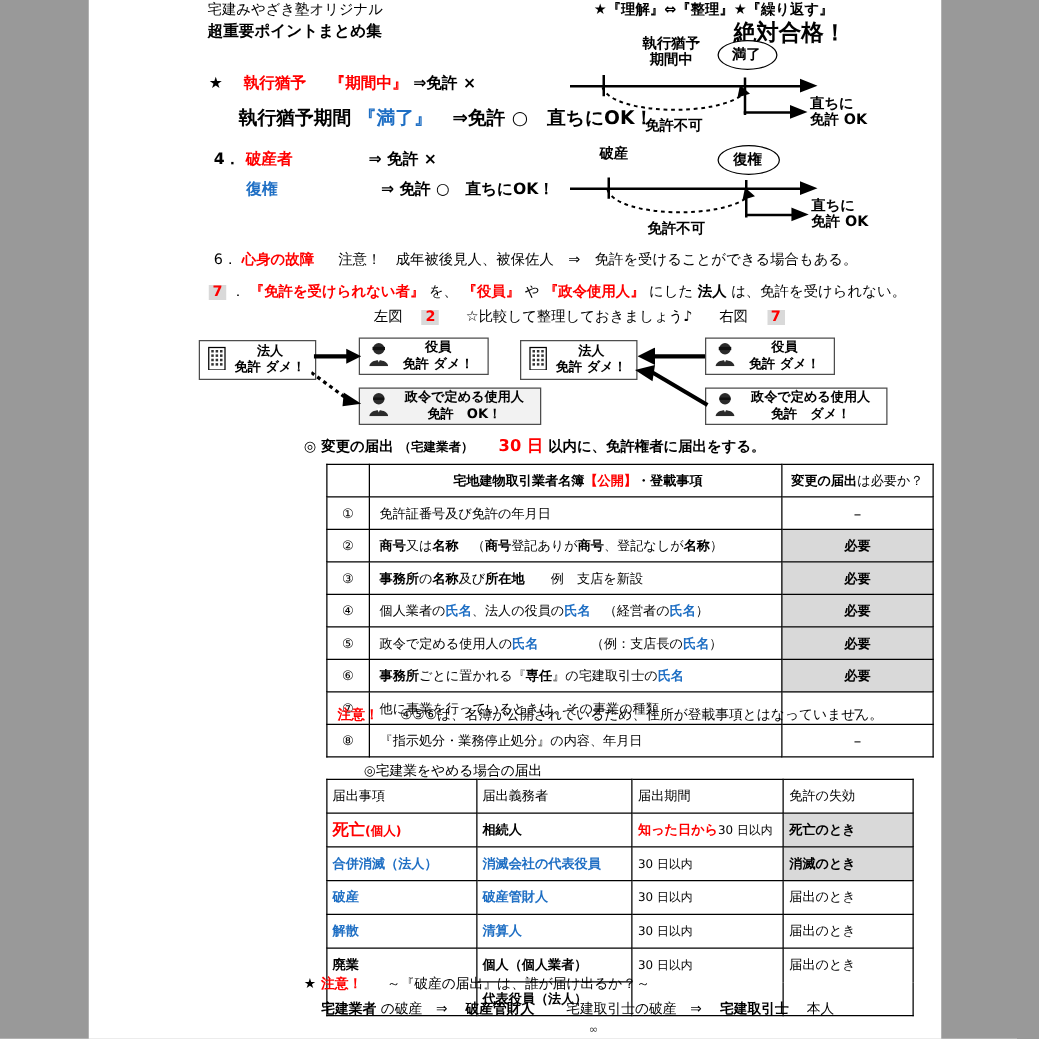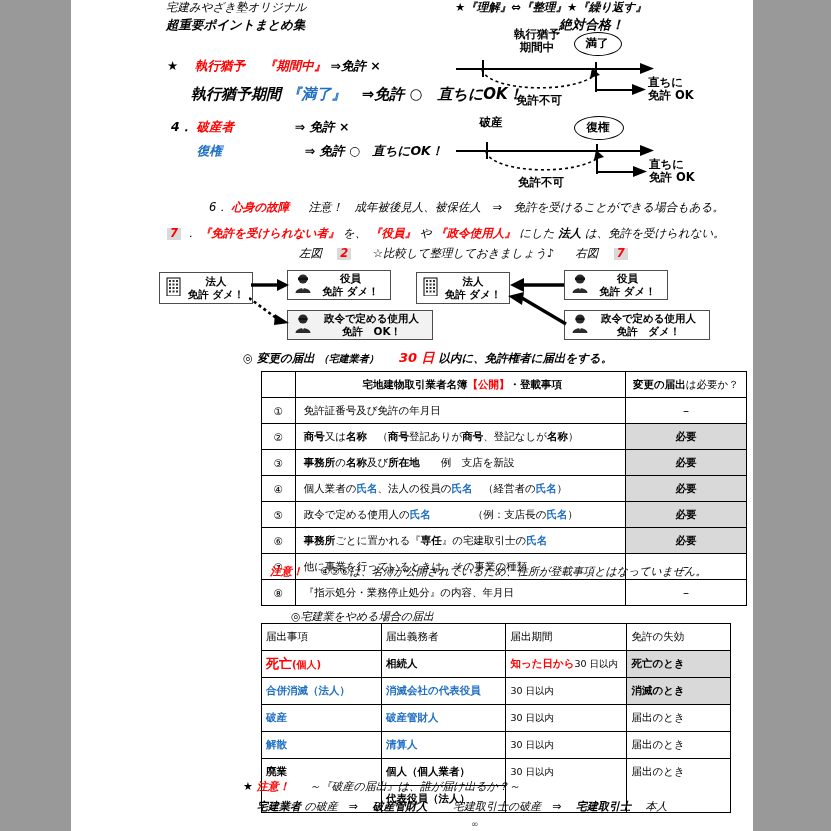--- a/index.html
+++ b/index.html
@@ -5,39 +5,39 @@
   html,body{margin:0;padding:0;}
   body{
     width:831px;height:831px;overflow:hidden;
     background:#999999;
     font-family:"DejaVu Sans","Liberation Sans",sans-serif;
   }
   .page{
     position:absolute;left:71px;top:0;width:682px;height:831px;
     background:#ffffff;
   }
-  .t{position:absolute;white-space:nowrap;line-height:1;font-style:italic;}
+  .t{position:absolute;white-space:nowrap;line-height:1;}
   .red{color:#ff0000;}
   .blue{color:#1f6fc4;}
   .blk{color:#000000;}
   .b{font-weight:bold;}
 
   
   #hdr-l1{left:95px;top:2px;font-size:11.5px;}
   #hdr-l2{left:95px;top:19px;font-size:12.5px;font-weight:bold;}
-  #hdr-r1{left:384px;top:2px;font-size:11.5px;font-weight:bold;}
-  #hdr-r2{left:488px;top:18px;font-size:13px;font-weight:bold;text-align:center;}
+  #hdr-r1{left:404px;top:2px;font-size:11.5px;font-weight:bold;}
+  #hdr-r2{left:516px;top:18px;font-size:18px;font-weight:bold;text-align:center;}
 
   
   #li1a{left:96px;top:60px;font-size:12.5px;font-weight:bold;}
   #li1b{left:120px;top:87px;font-size:15px;font-weight:bold;}
   #li4a{left:100px;top:121px;font-size:12.5px;font-weight:bold;}
   #li4b{left:126px;top:145px;font-size:12.5px;font-weight:bold;}
   #li5{left:100px;top:182px;font-size:11.5px;}
-  #li6{left:100px;top:202px;font-size:11.5px;margin-left:38px;}
+  #li6{left:100px;top:202px;font-size:11.5px;}
   #li7{left:96px;top:228px;font-size:11.5px;}
   #cmp{left:228px;top:248px;font-size:11.5px;}
 
   .numbox{display:inline-block;background:#d9d9d9;color:#ff0000;
     padding:0 3px;font-weight:bold;}
 
   
   .tl{position:absolute;}
   .tl .lbl{position:absolute;font-size:11.5px;font-weight:bold;
     white-space:nowrap;text-align:center;line-height:1.15;}

